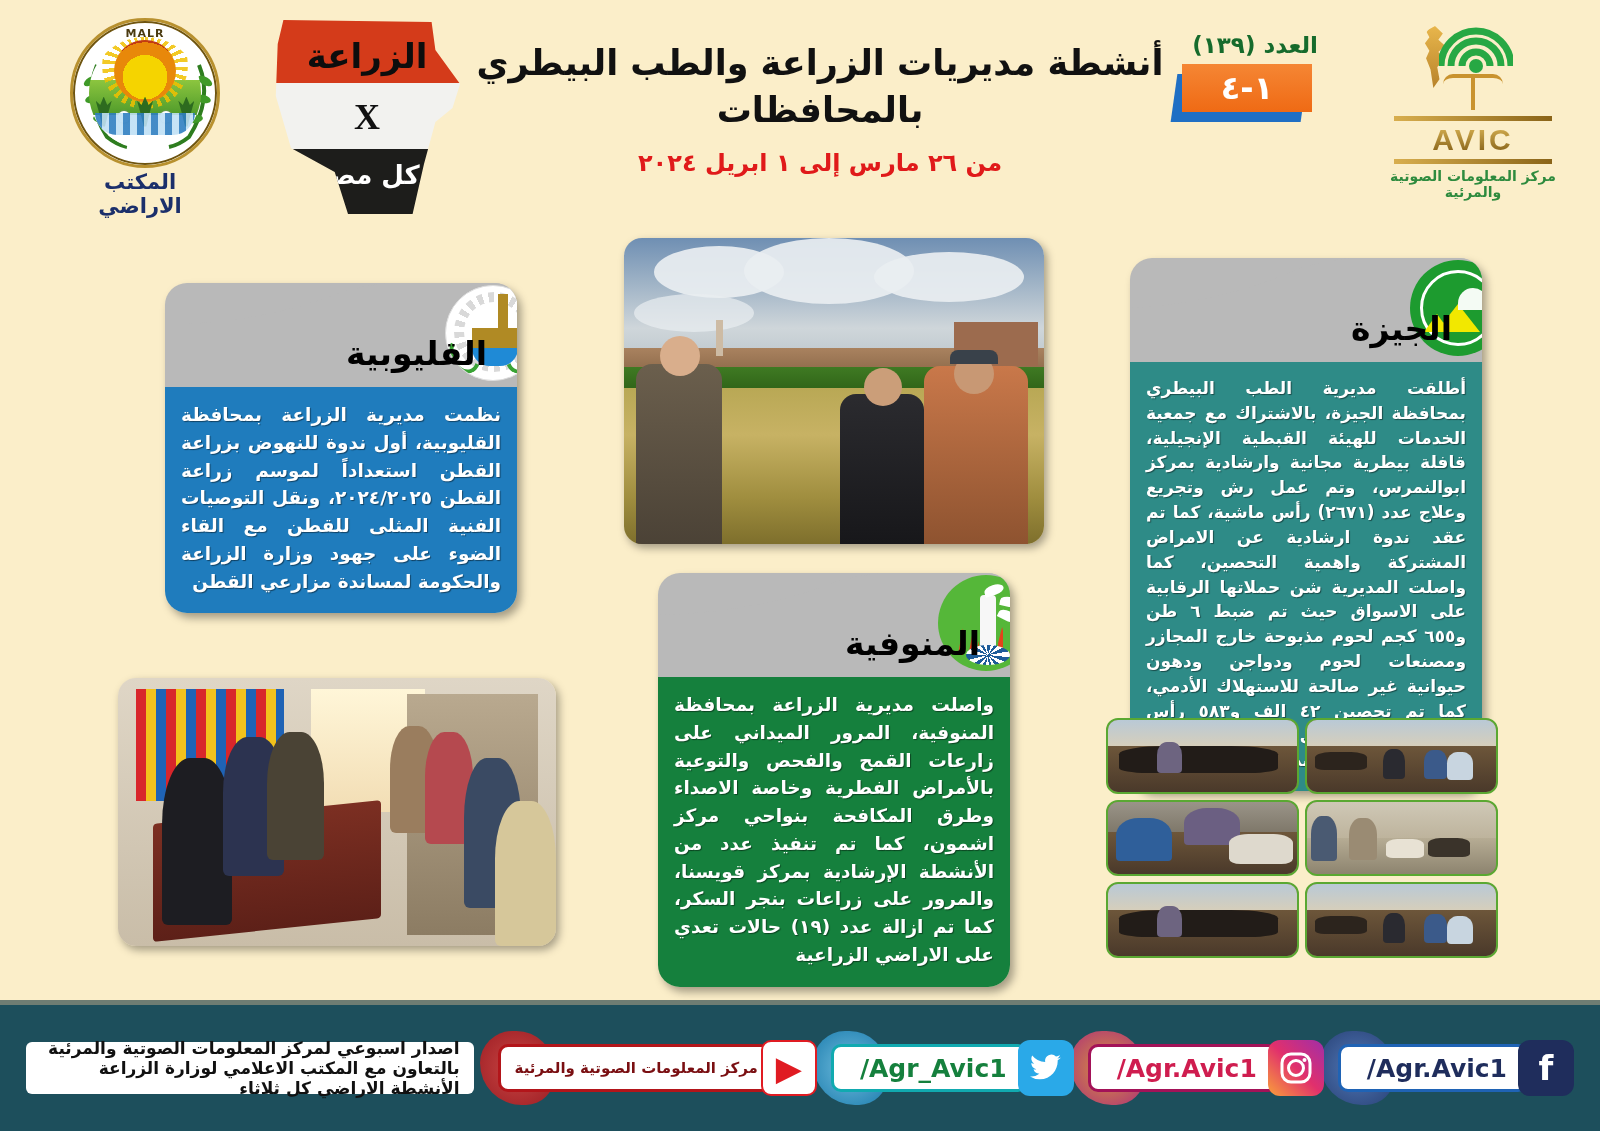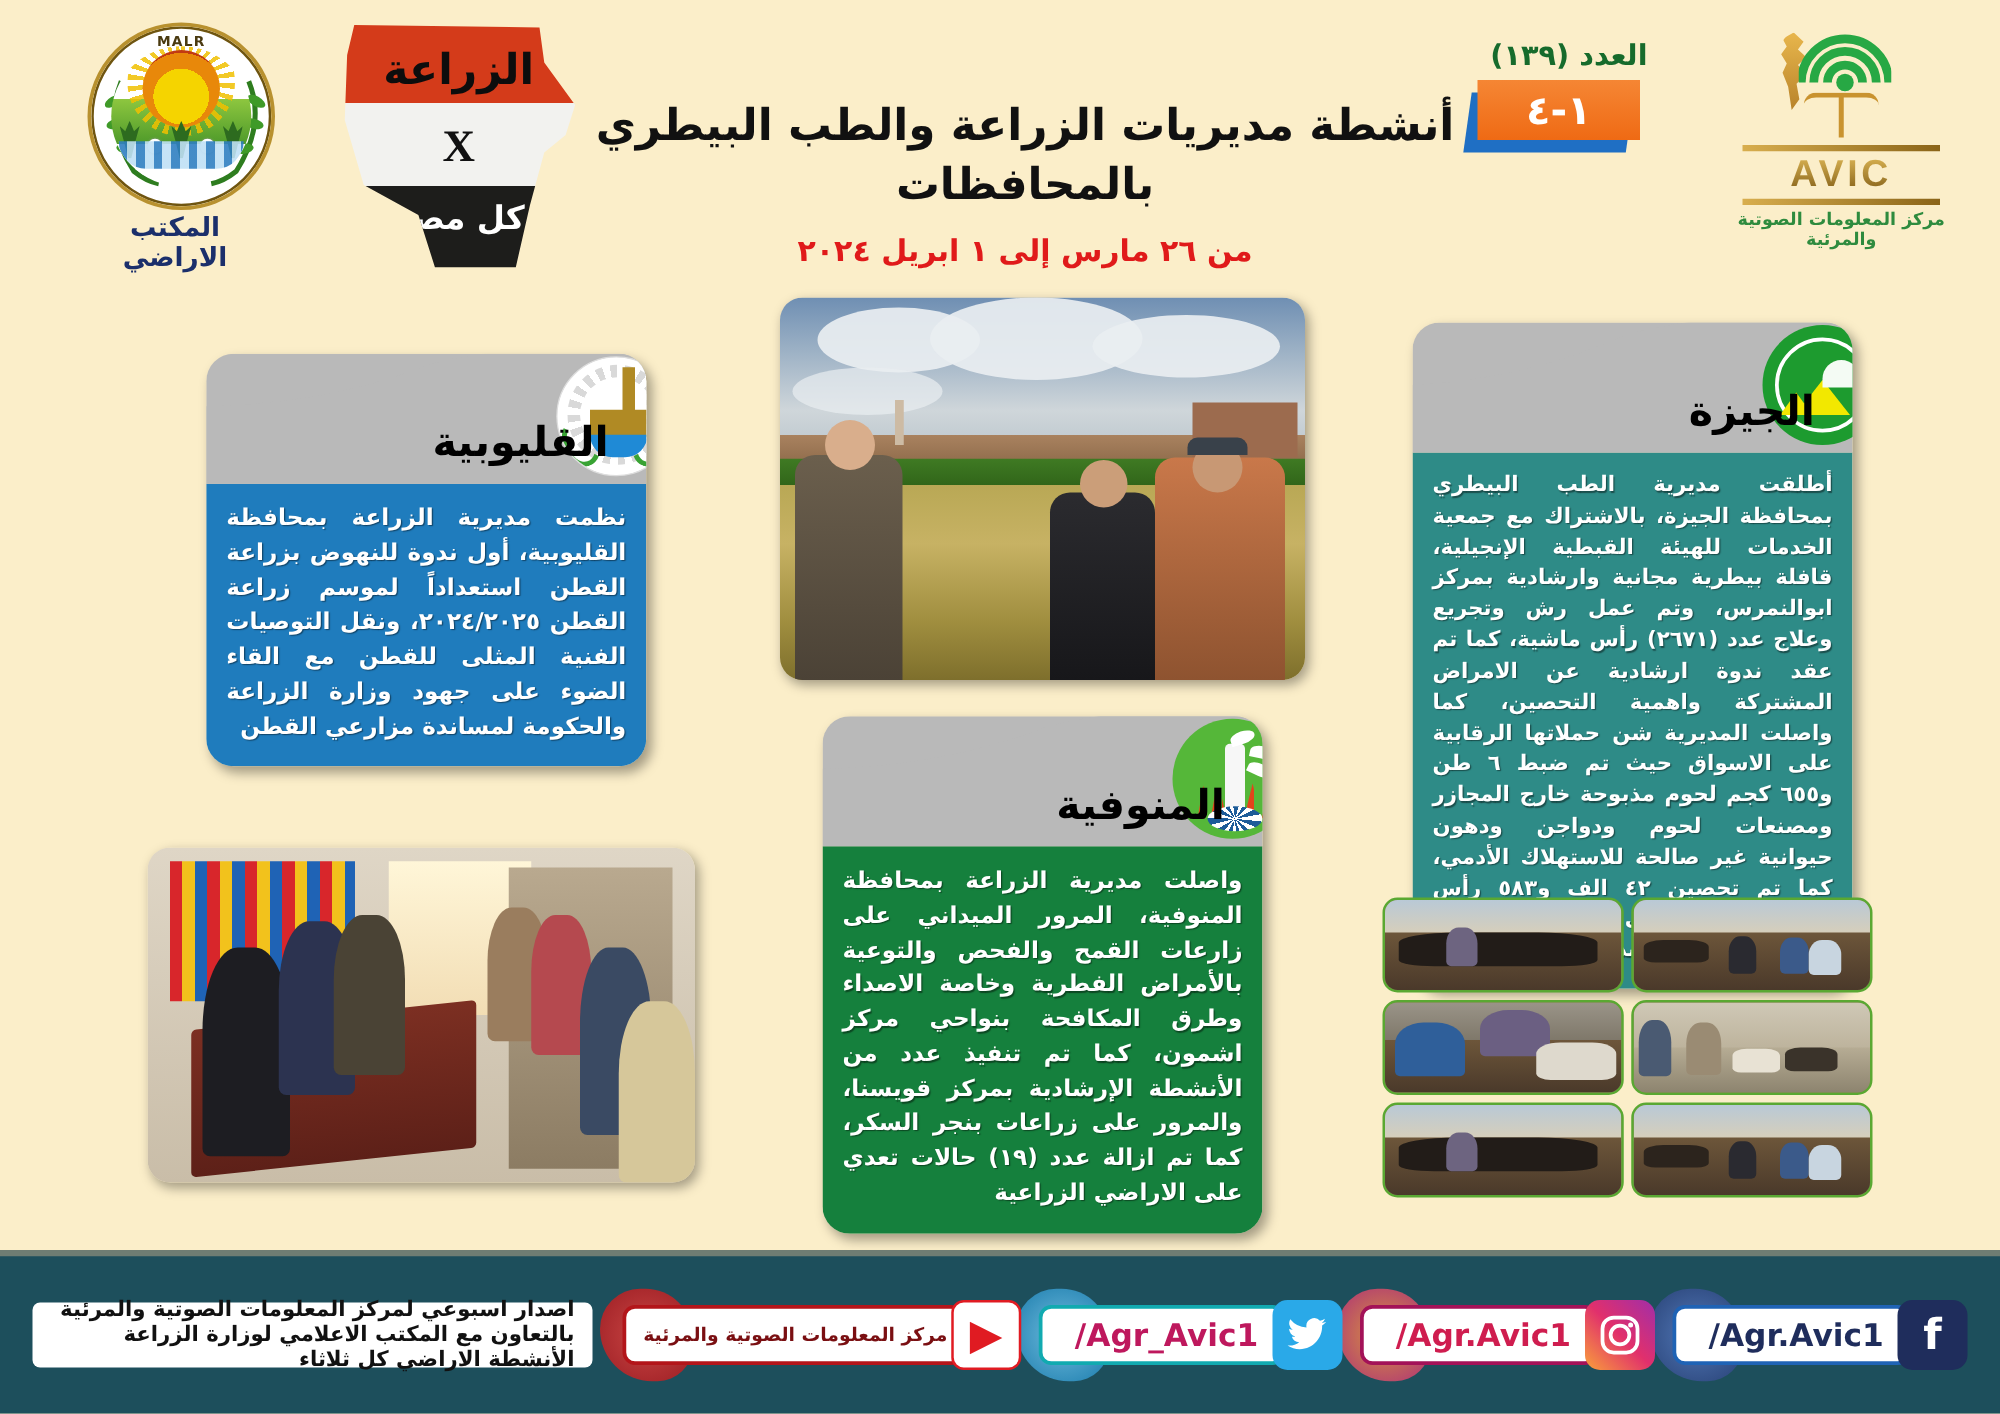--- a/index.html
+++ b/index.html
@@ -50,21 +50,21 @@
                        74% 99%, 40% 99%, 33% 78%, 10% 66%, 2% 40%, 3% 14%);
     position: relative;
   }
   .eg-txt1 { position: absolute; left: 0; right: 0; top: 10%; text-align: center;
       font-size: 34px; font-weight: bold; color: #0d0d0d; }
   .eg-txt2 { position: absolute; left: 0; right: 0; top: 40%; text-align: center;
       font-size: 36px; font-weight: bold; color: #111; font-family: "Liberation Serif", serif; }
   .eg-txt3 { position: absolute; left: 0; right: 0; top: 72%; text-align: center;
       font-size: 26px; font-weight: bold; color: #fff; }
 
-  .hdr-title-wrap { position: absolute; left: 470px; top: 40px; width: 700px; text-align: center; margin-top: 38px; }
+  .hdr-title-wrap { position: absolute; left: 470px; top: 40px; width: 700px; text-align: center; }
   .hdr-title { font-size: 35px; font-weight: bold; color: #111; line-height: 1.35; }
   .hdr-date { margin-top: 14px; font-size: 24px; font-weight: bold; color: #e01a1a; }
 
   .hdr-issue { position: absolute; left: 1178px; top: 32px; width: 140px; text-align: right; }
   .hdr-issue-label { font-size: 23px; font-weight: bold; color: #166b2c; }
   .hdr-issue-badge-wrap { position: relative; margin-top: 6px; width: 130px; height: 54px; margin-right: 6px; padding-left: 36px;}
   .hdr-issue-shadow { position: absolute; left: -8px; top: 10px; width: 130px; height: 48px;
       background: #1f6fc4; transform: skewX(-8deg); }
   .hdr-issue-badge { position: absolute; left: 0; top: 0; width: 130px; height: 48px;
       background: linear-gradient(#f58634,#ef6a14); display: flex; align-items: center;
@@ -190,21 +190,21 @@
       display: flex; align-items: center; font-size: 25px; font-weight: bold;
       direction: ltr; z-index: 1; }
   .fb .social-icon { background: #1f2d5c; }
   .fb .social-splat { background: radial-gradient(circle,#5b7fc7,#2a3f7a); }
   .fb .social-pill { border-color: #1f63b5; color: #1f2d5c; }
   .ig .social-icon { background: linear-gradient(45deg,#f9a03a,#e1306c,#a12ea8); }
   .ig .social-splat { background: radial-gradient(circle,#f9a03a,#c62b7d); }
   .ig .social-pill { border-color: #a31258; color: #cf1d4f; }
   .tw .social-icon { background: #2aa9e8; }
   .tw .social-splat { background: radial-gradient(circle,#7fd0f5,#1b84bb); }
-  .tw .social-pill { border-color: #11aab0; color: #be185d; text-align: center; }
+  .tw .social-pill { border-color: #11aab0; color: #15803d; text-align: center; }
   .yt .social-icon { background: #fff; color: #e01b22; border: 2px solid #e01b22; border-radius: 10px;}
   .yt .social-splat { background: radial-gradient(circle,#e8443f,#b3151a); }
   .yt .social-pill { border-color: #b3151a; color: #7a0f12; direction: rtl;
       font-size: 15px; line-height: 1.2; text-align: center; padding: 0 10px 0 14px; }
   .footer-note { flex: 1; height: 52px; background: #fff; border-radius: 6px;
       display: flex; align-items: center; justify-content: center;
       font-size: 17px; font-weight: bold; color: #111; padding: 0 14px;
       margin-right: 10px; }
 </style>
 </head>

